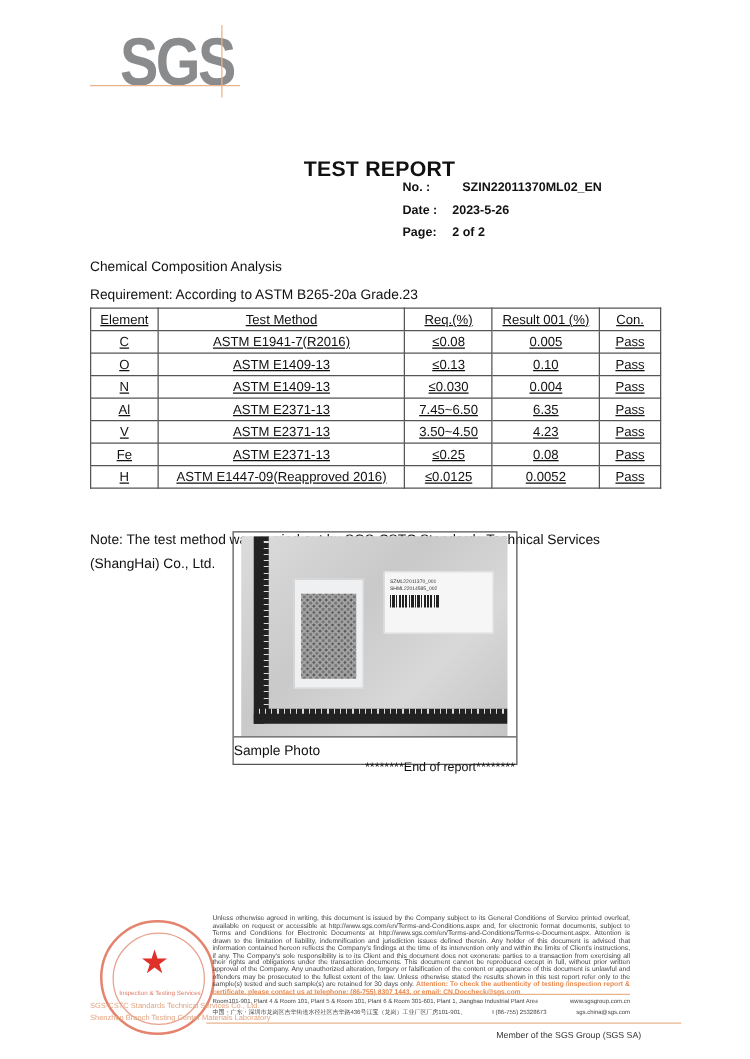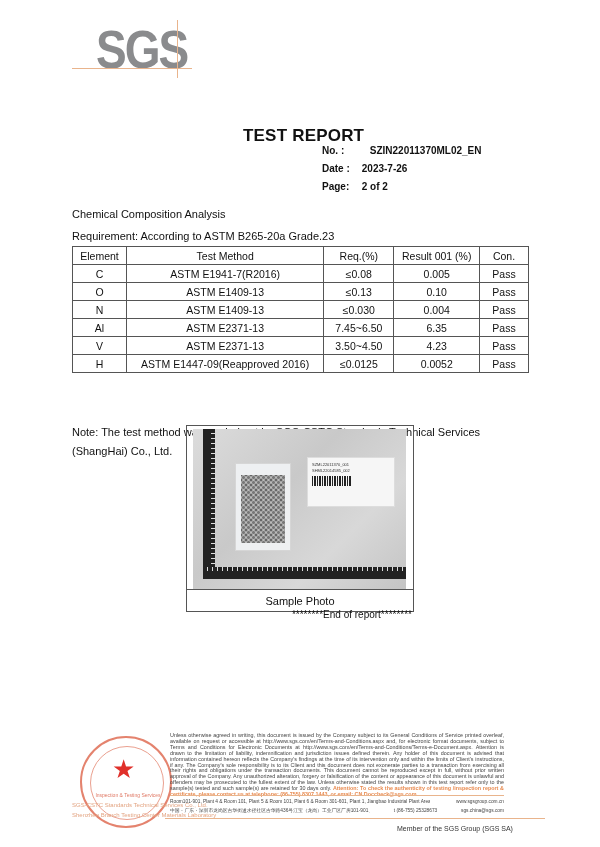--- a/index.html
+++ b/index.html
@@ -17,21 +17,21 @@
   .meta-no { top:145px; }
   .meta-date { top:163px; }
   .meta-page { top:181px; }
   .meta-date .lbl, .meta-page .lbl { width:37px; }
 
   .section-title { position:absolute; left:72px; top:208px; font-size:11px; }
   .requirement { position:absolute; left:72px; top:230px; font-size:11px; }
 
   
   table.results { position:absolute; left:72px; top:246px; width:457px; border-collapse:collapse; font-size:10.5px; }
-  table.results th, table.results td { border:1px solid #555; text-align:center; font-weight:normal; height:17px; padding:0; }
+  table.results th, table.results td { border:1px solid #555; text-align:center; font-weight:normal; height:17px; padding:0;text-decoration:underline; }
   table.results col.c1 { width:54px; }
   table.results col.c2 { width:198px; }
   table.results col.c3 { width:70px; }
   table.results col.c4 { width:86px; }
   table.results col.c5 { width:49px; }
 
   .note { position:absolute; left:72px; top:391px; width:460px; font-size:11px; line-height:19px;margin-top:32px; }
 
   
   .photo-box { position:absolute; left:186px; top:425px; width:226px; height:185px; border:1px solid #555; }
@@ -39,21 +39,21 @@
   .ruler-v { position:absolute; left:10px; top:0; width:12px; height:150px; background:#222; }
   .ruler-h { position:absolute; left:10px; top:138px; width:203px; height:12px; background:#222; }
   .ruler-v::after, .ruler-h::after { content:""; position:absolute; inset:0; }
   .ruler-v::after { background:repeating-linear-gradient(to bottom, transparent 0 4px, #ddd 4px 5px); width:4px; left:8px; }
   .ruler-h::after { background:repeating-linear-gradient(to right, transparent 0 4px, #ddd 4px 5px); height:4px; top:0; }
   .bag { position:absolute; left:42px; top:34px; width:54px; height:86px; background:#eef0f2; border:1px solid #d6d6d6; }
   .screws { position:absolute; left:48px; top:46px; width:44px; height:68px; background:radial-gradient(circle,#777 1px,#bbb 2px,#555 3px); background-size:5px 5px; }
   .label-card { position:absolute; left:114px; top:28px; width:88px; height:50px; background:#f6f6f6; border:1px solid #ddd; font-size:4px; color:#333; padding:4px; box-sizing:border-box; line-height:6px; }
   .barcode { width:40px; height:10px; background:repeating-linear-gradient(to right,#222 0 1px,#f6f6f6 1px 2px,#222 2px 4px,#f6f6f6 4px 5px); margin-top:2px; }
   .photo-caption-row { position:absolute; left:0; top:163px; width:226px; height:22px; border-top:1px solid #555; }
-  .photo-caption { text-align:center; font-size:11px; line-height:22px; }
+  .photo-caption { text-align:left; font-size:11px; line-height:22px; }
   .end-report { position:absolute; left:186px; top:609px; width:226px; text-align:right; font-size:10px; }
 
   
   .stamp { position:absolute; left:80px; top:736px; width:92px; height:92px; border-radius:50%; border:2px solid #e4836e; box-sizing:border-box; }
   .stamp-inner { position:absolute; left:8px; top:8px; width:72px; height:72px; border-radius:50%; border:1px solid #eaa08f; }
   .star { position:absolute; left:30px; top:18px; font-size:26px; color:#e0302a; line-height:1; }
   .stamp-text { position:absolute; left:6px; top:54px; width:80px; text-align:center; font-size:5px; color:#e07a66; line-height:7px; }
   .lab-name { position:absolute; left:72px; top:800px; font-size:6px; color:#e3a583; line-height:10px; }
   .disclaimer { position:absolute; left:170px; top:733px; width:334px; font-size:5.4px; line-height:5.9px; color:#444; text-align:justify; }
   .attention { color:#e88a4f; font-weight:bold; }
@@ -70,21 +70,21 @@
 <div class="logo-hline"></div>
 <div class="logo-vline"></div>
 
 <div class="title">TEST REPORT</div>
 <div class="meta meta-no">
   <span class="lbl">No.  :</span>
   <span>SZIN22011370ML02_EN</span>
 </div>
 <div class="meta meta-date">
   <span class="lbl">Date :</span>
-  <span>2023-7-26</span>
+  <span>2023-5-26</span>
 </div>
 <div class="meta meta-page">
   <span class="lbl">Page:</span>
   <span>2 of  2</span>
 </div>
 
 <div class="section-title">Chemical Composition Analysis</div>
 <div class="requirement">Requirement: According to ASTM B265-20a Grade.23</div>
 
 <table class="results">
@@ -131,20 +131,27 @@
       <td>ASTM E2371-13</td>
       <td>7.45~6.50</td>
       <td>6.35</td>
       <td>Pass</td>
     </tr>
     <tr>
       <td>V</td>
       <td>ASTM E2371-13</td>
       <td>3.50~4.50</td>
       <td>4.23</td>
+      <td>Pass</td>
+    </tr>
+    <tr>
+      <td>Fe</td>
+      <td>ASTM E2371-13</td>
+      <td>≤0.25</td>
+      <td>0.08</td>
       <td>Pass</td>
     </tr>
     <tr>
       <td>H</td>
       <td>ASTM E1447-09(Reapproved 2016)</td>
       <td>≤0.0125</td>
       <td>0.0052</td>
       <td>Pass</td>
     </tr>
   </tbody>

